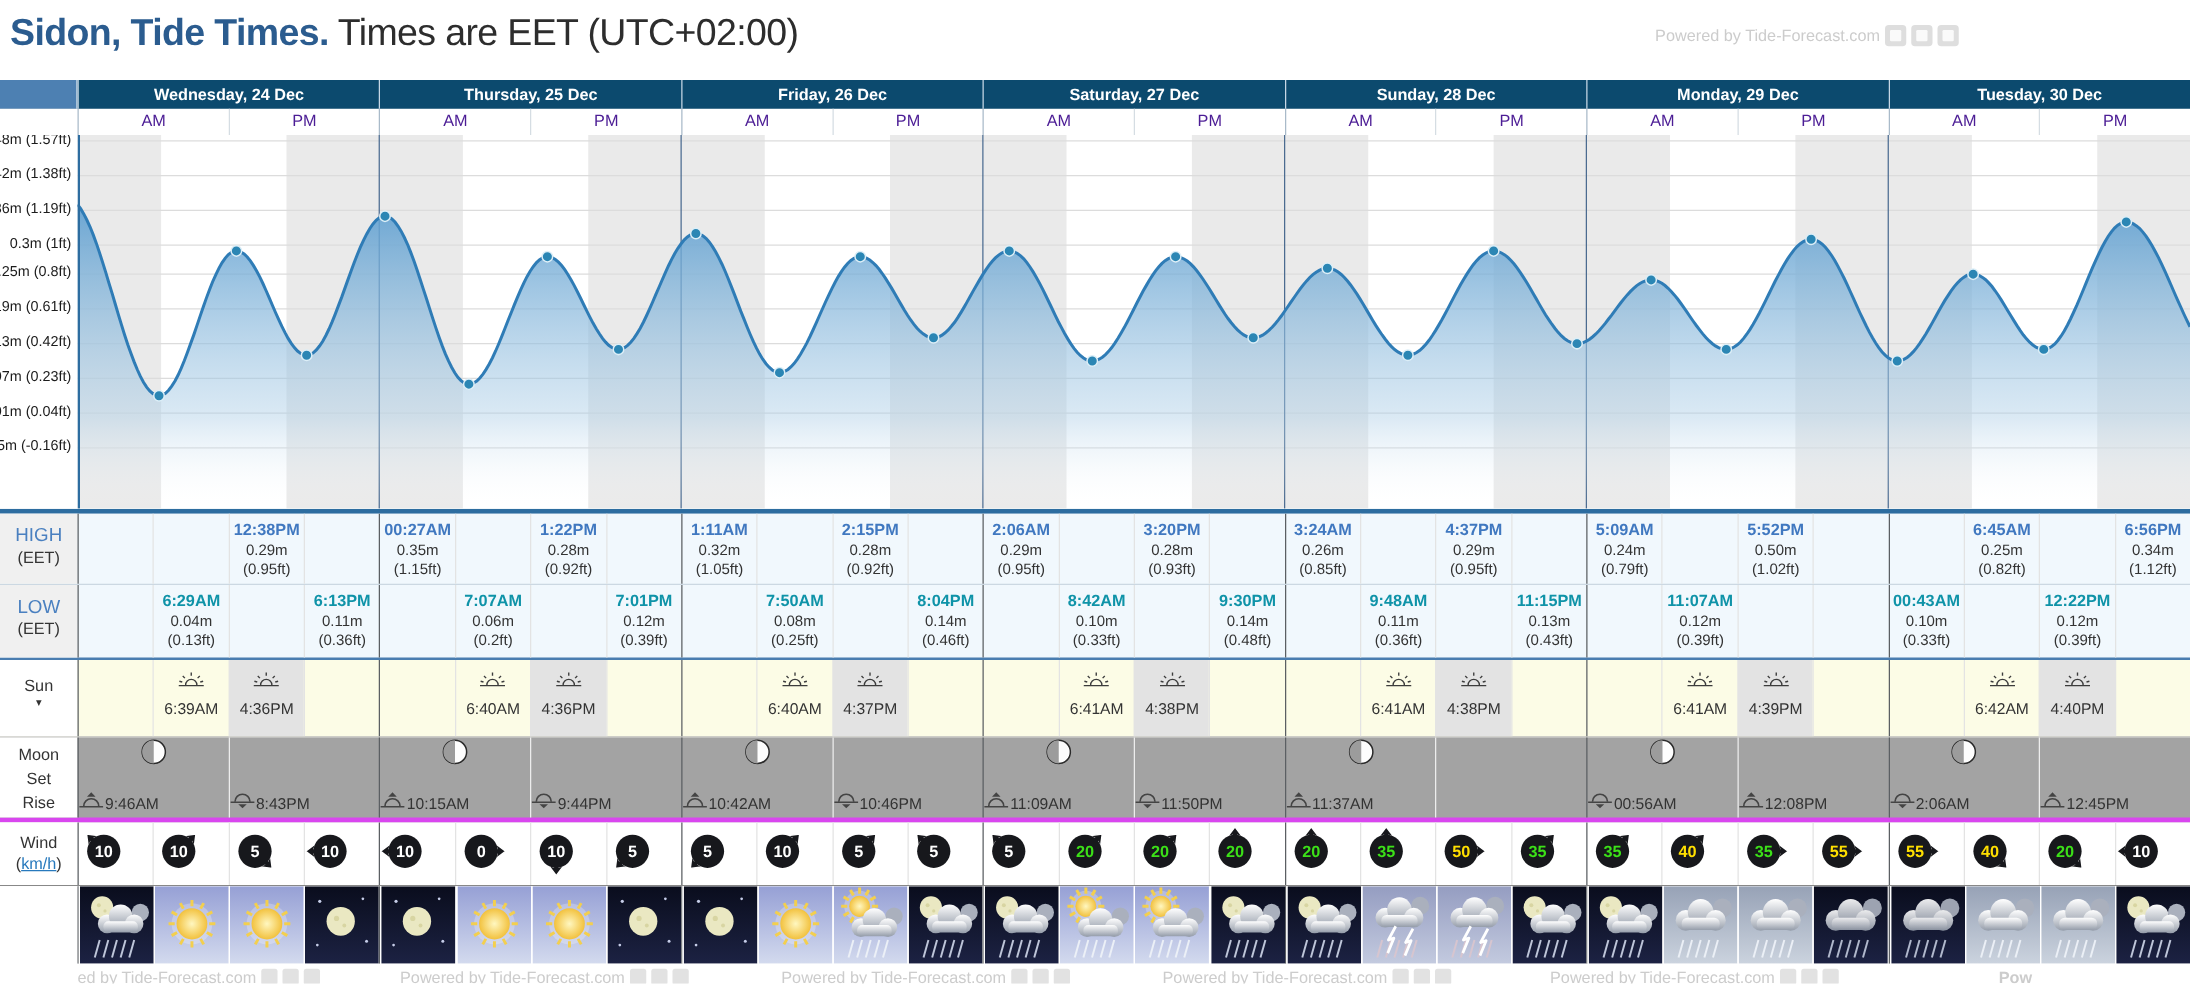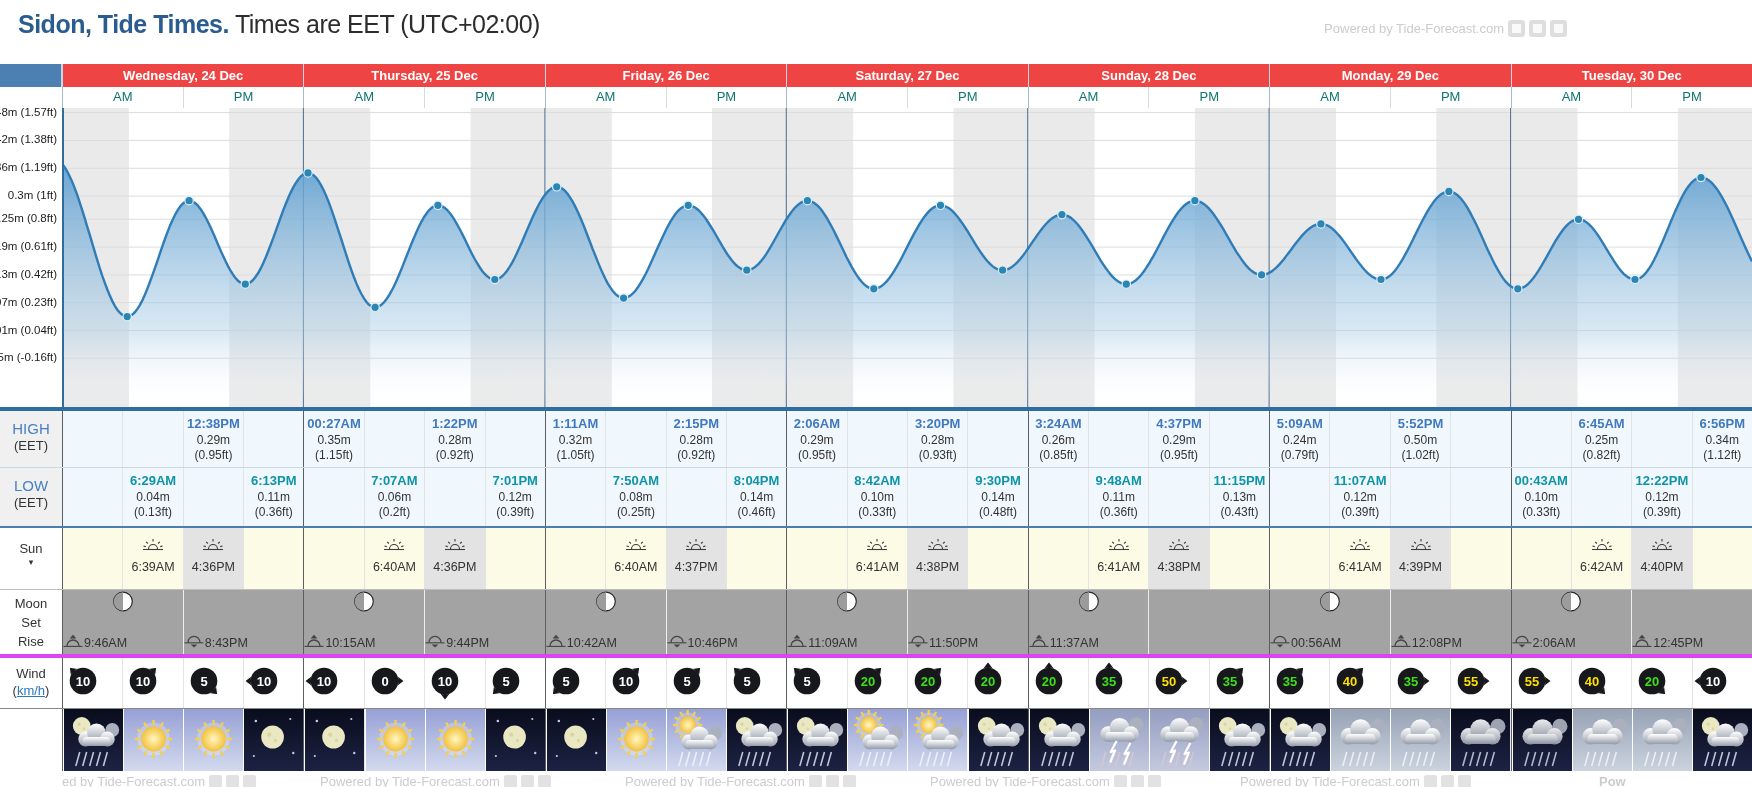--- a/index.html
+++ b/index.html
@@ -1,36 +1,36 @@
 <!DOCTYPE html>
 <html><head>
 <meta charset="utf-8">
 <style>
 *{box-sizing:border-box;margin:0;padding:0}
 html,body{background:#fff}
 #app{position:relative;width:1752px;height:787px;overflow:hidden;background:#fff;
      font-family:"Liberation Sans",sans-serif;}
 .topbar{position:absolute;top:0;left:0;right:0;height:64px;background:#fff}
-.title{position:absolute;left:18px;top:10px;font-size:25px;letter-spacing:-.5px;white-space:nowrap}
+.title{position:absolute;left:8px;top:10px;font-size:30px;letter-spacing:-.5px;white-space:nowrap}
 .title-bold{color:#2b5c8f;font-weight:bold}
 .title-rest{color:#2d2d2d}
 .top-powered{position:absolute;right:185px;top:20px;display:flex;align-items:center;gap:4px;
              color:#ccc;font-size:13px}
 .sq{width:17px;height:17px;background:#dedede;border-radius:3px;display:inline-block;position:relative}
 .sq::after{content:"";position:absolute;left:4px;top:4px;width:9px;height:9px;background:#fff;opacity:.85;border-radius:1px}
 .grid{position:absolute;top:64px;left:0;right:0}
 .row{display:flex;position:relative}
 .labelcell{width:62px;flex:0 0 62px;background:#fff}
-.day-row{height:23px;background:#ef4444}
+.day-row{height:23px;background:#0c4a6e}
 .day-row .labelcell{background:#4d80b2;border-right:1px solid #c6d7e6}
 .dayhead{flex:1;color:#fff;font-weight:bold;font-size:13px;text-align:center;line-height:23px;
          border-left:1px solid #c6d7e6;white-space:nowrap;overflow:hidden}
 .ampm-row{height:21px}
 .ampm-day{flex:1;display:flex;border-left:1px solid #a9bac9}
-.half{flex:1;text-align:center;font-size:13px;color:#0f766e;line-height:20px}
+.half{flex:1;text-align:center;font-size:13px;color:#4c1d95;line-height:20px}
 .half + .half{border-left:1px solid #d5dde3}
 #chartWrap{position:relative;height:299px;overflow:hidden;background:#fff}
 #chartSvg{position:absolute;left:62px;top:0}
 #yLabels{position:absolute;left:0;top:0;width:62px;height:100%}
 .ylab{position:absolute;right:5px;font-size:11.5px;color:#1c1c1c;white-space:nowrap}
 #chartDivider{height:4px;background:#2d6da0}
 .daycell{flex:1;display:flex;border-left:1px solid #5b5f63;position:relative;min-width:0}
 .q{flex:1;border-left:1px solid #e3e3e3;min-width:0}
 .q:first-child{border-left:0}
 .tide-row{height:57px;background:#f1f8fd;border-bottom:1px solid #ccd8e2}

